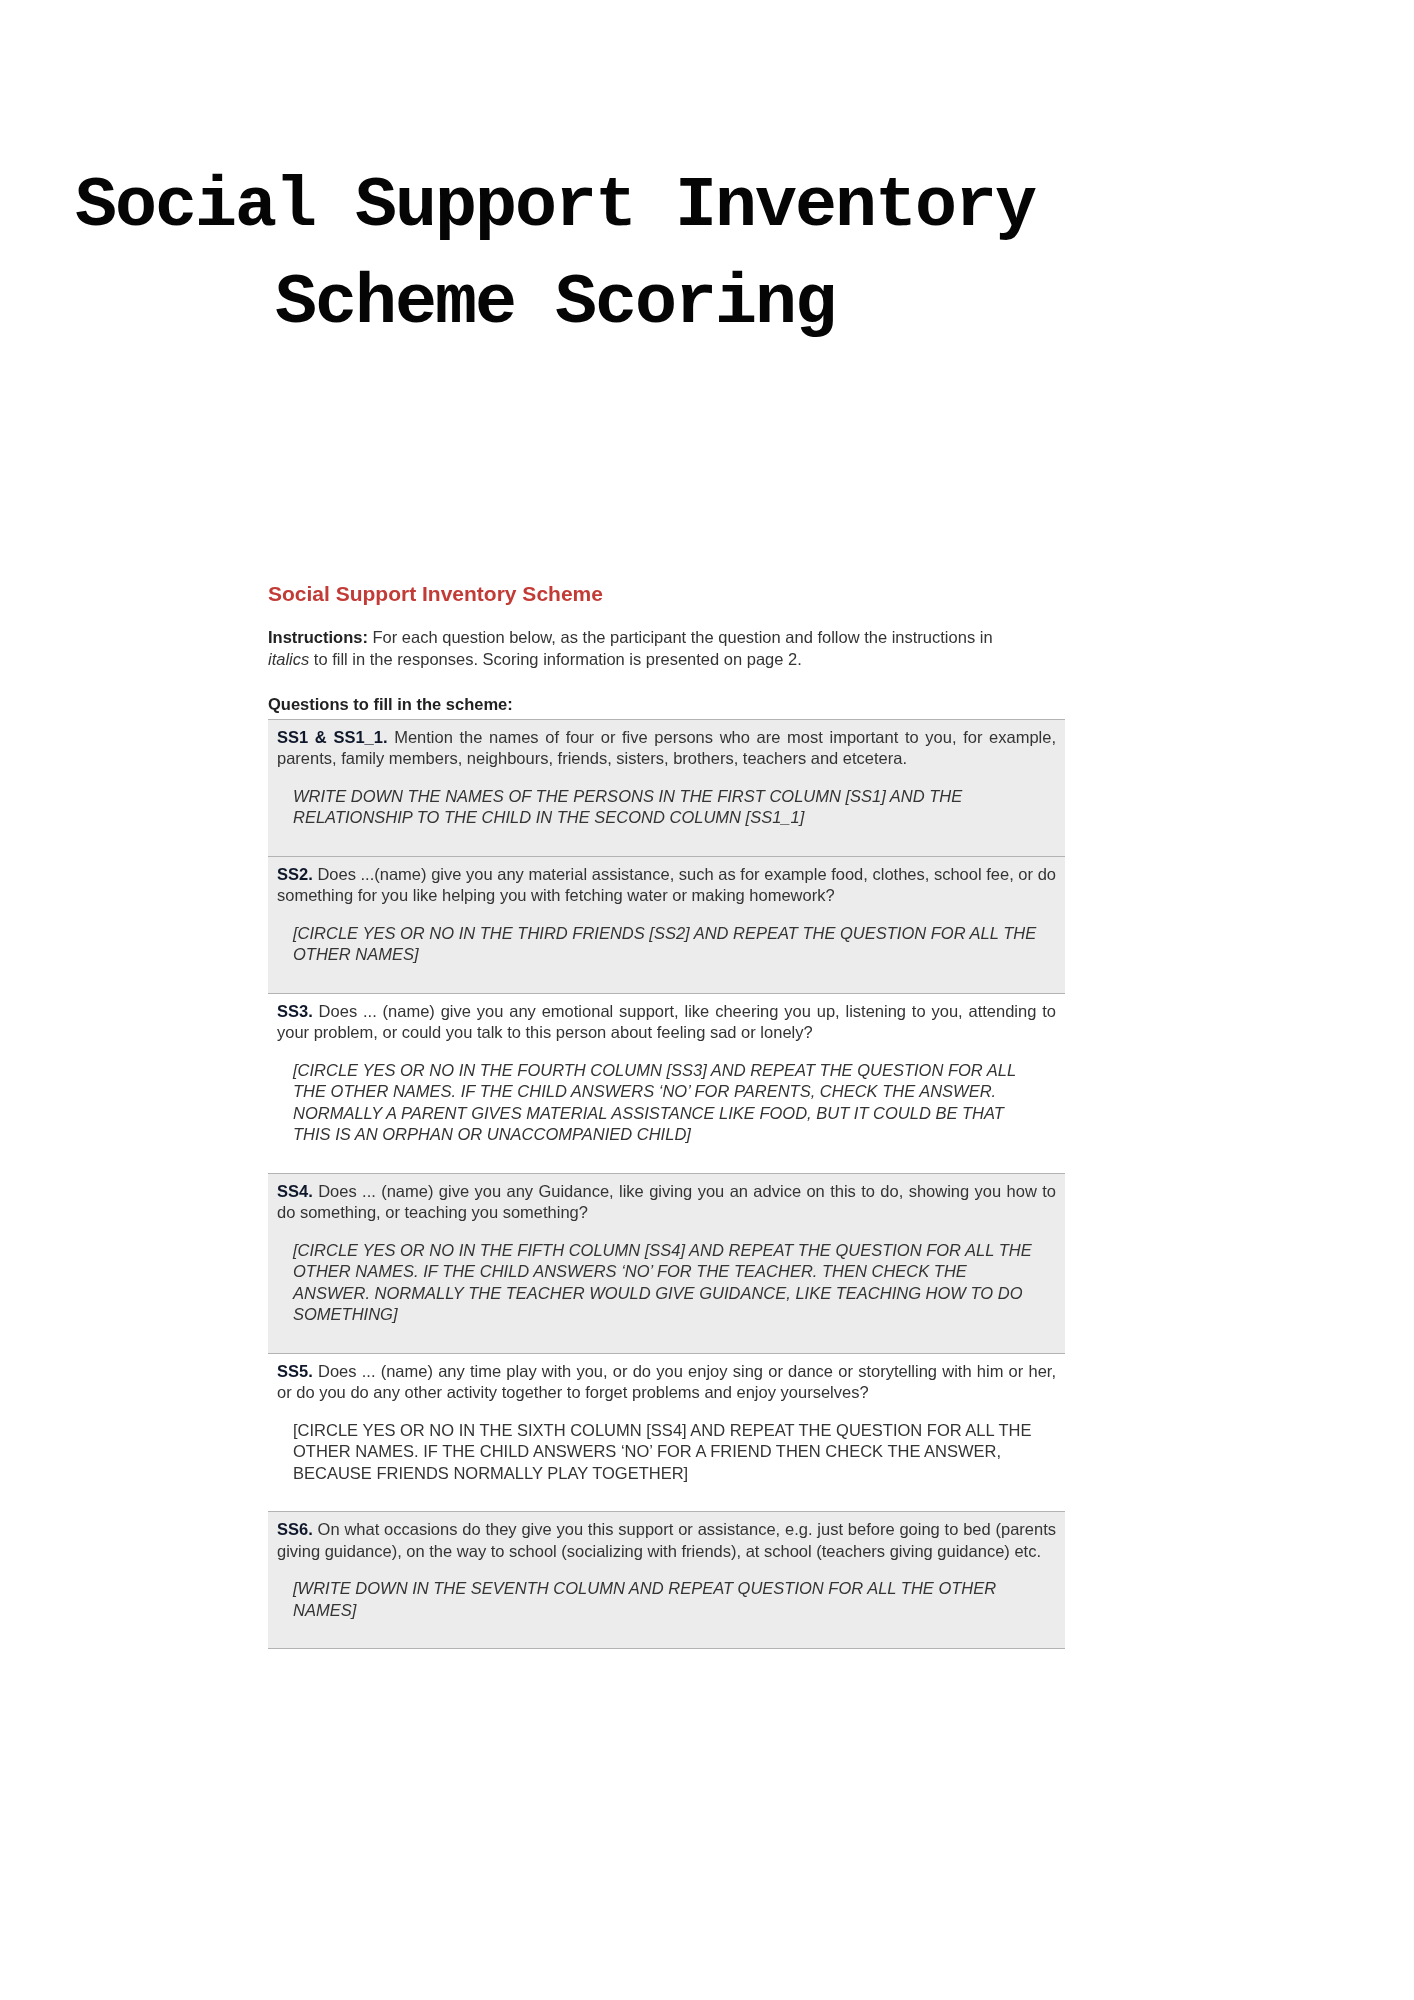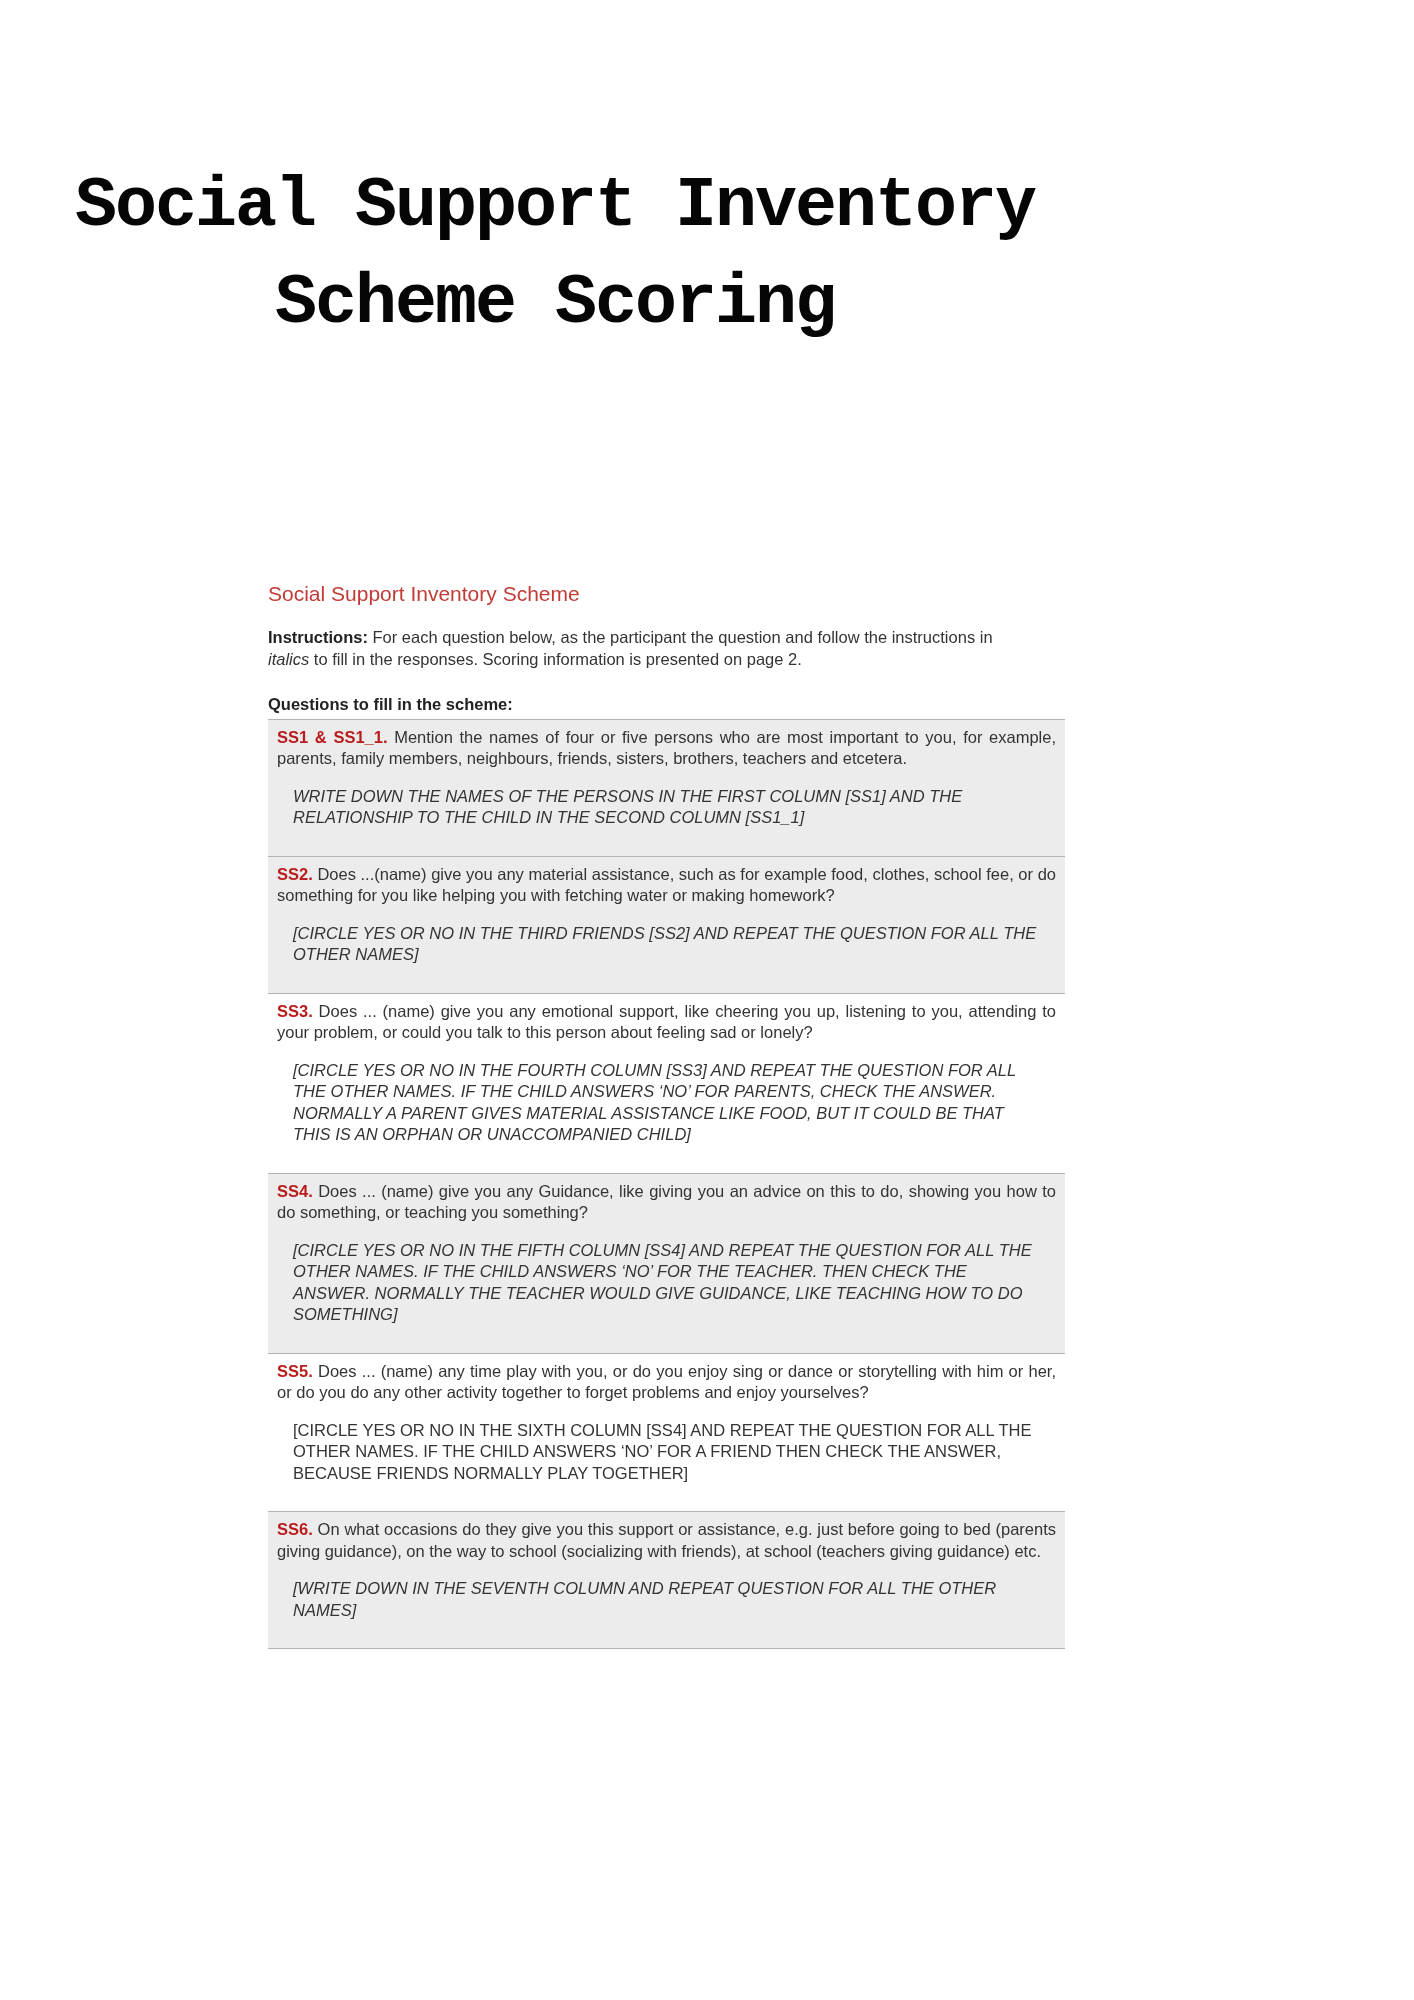--- a/index.html
+++ b/index.html
@@ -39,21 +39,21 @@
     top: 581px;
     width: 797px;
     color: #343434;
     font-size: 16.5px;
     line-height: 21.5px;
   }
   .doc-heading {
     margin: 0 0 20px 0;
     font-size: 21px;
     line-height: 26px;
-    font-weight: normal;
+    font-weight: bold;
     color: #c23b36;
   }
   .instructions {
     margin: 0 0 24px 0;
     width: 750px;
   }
   .instructions strong { color: #222; }
   .instructions em { font-style: italic; }
 
   .q-header {
@@ -67,21 +67,21 @@
   }
   .q-row {
     border-top: 1px solid #b3b3b3;
     padding: 7px 9px 11px 9px;
   }
   .q-row.shaded { background: #ececec; }
   .q-text {
     margin: 0 0 13px 0;
     text-align: justify;
   }
-  .q-id { font-weight: bold; color: #b91c1c; }
+  .q-id { font-weight: bold; color: #0f172a; }
   .q-instr {
     margin: 16px;
     font-style: italic;
   }
   .q-instr.upright { font-style: normal; }
 </style>
 </head>
 <body>
 
 <h1 class="cover-title">

